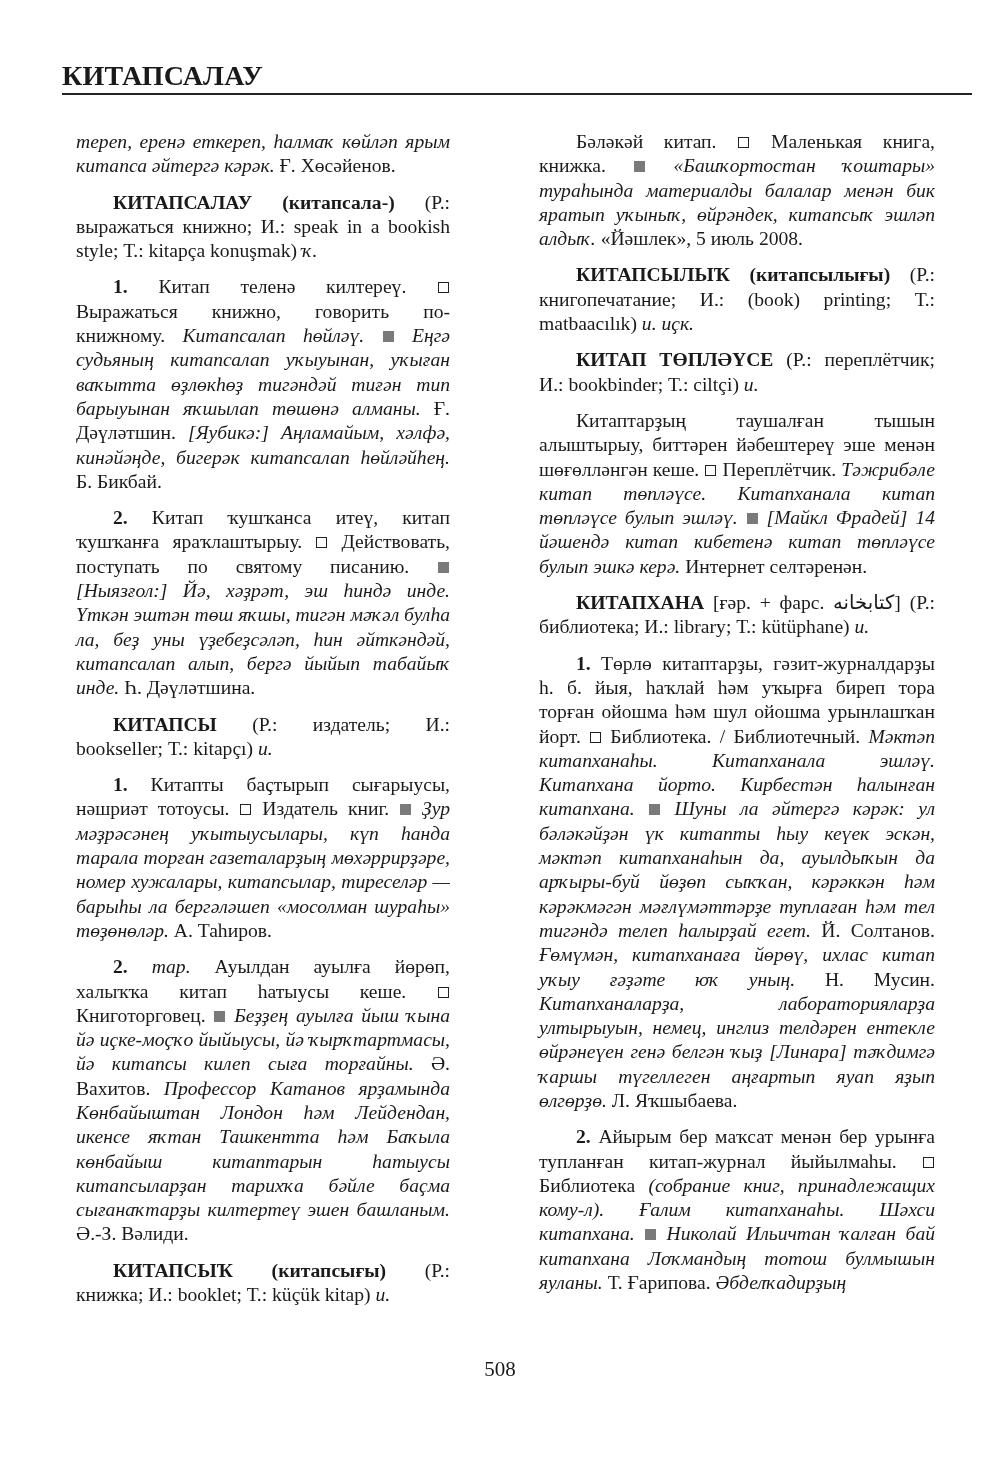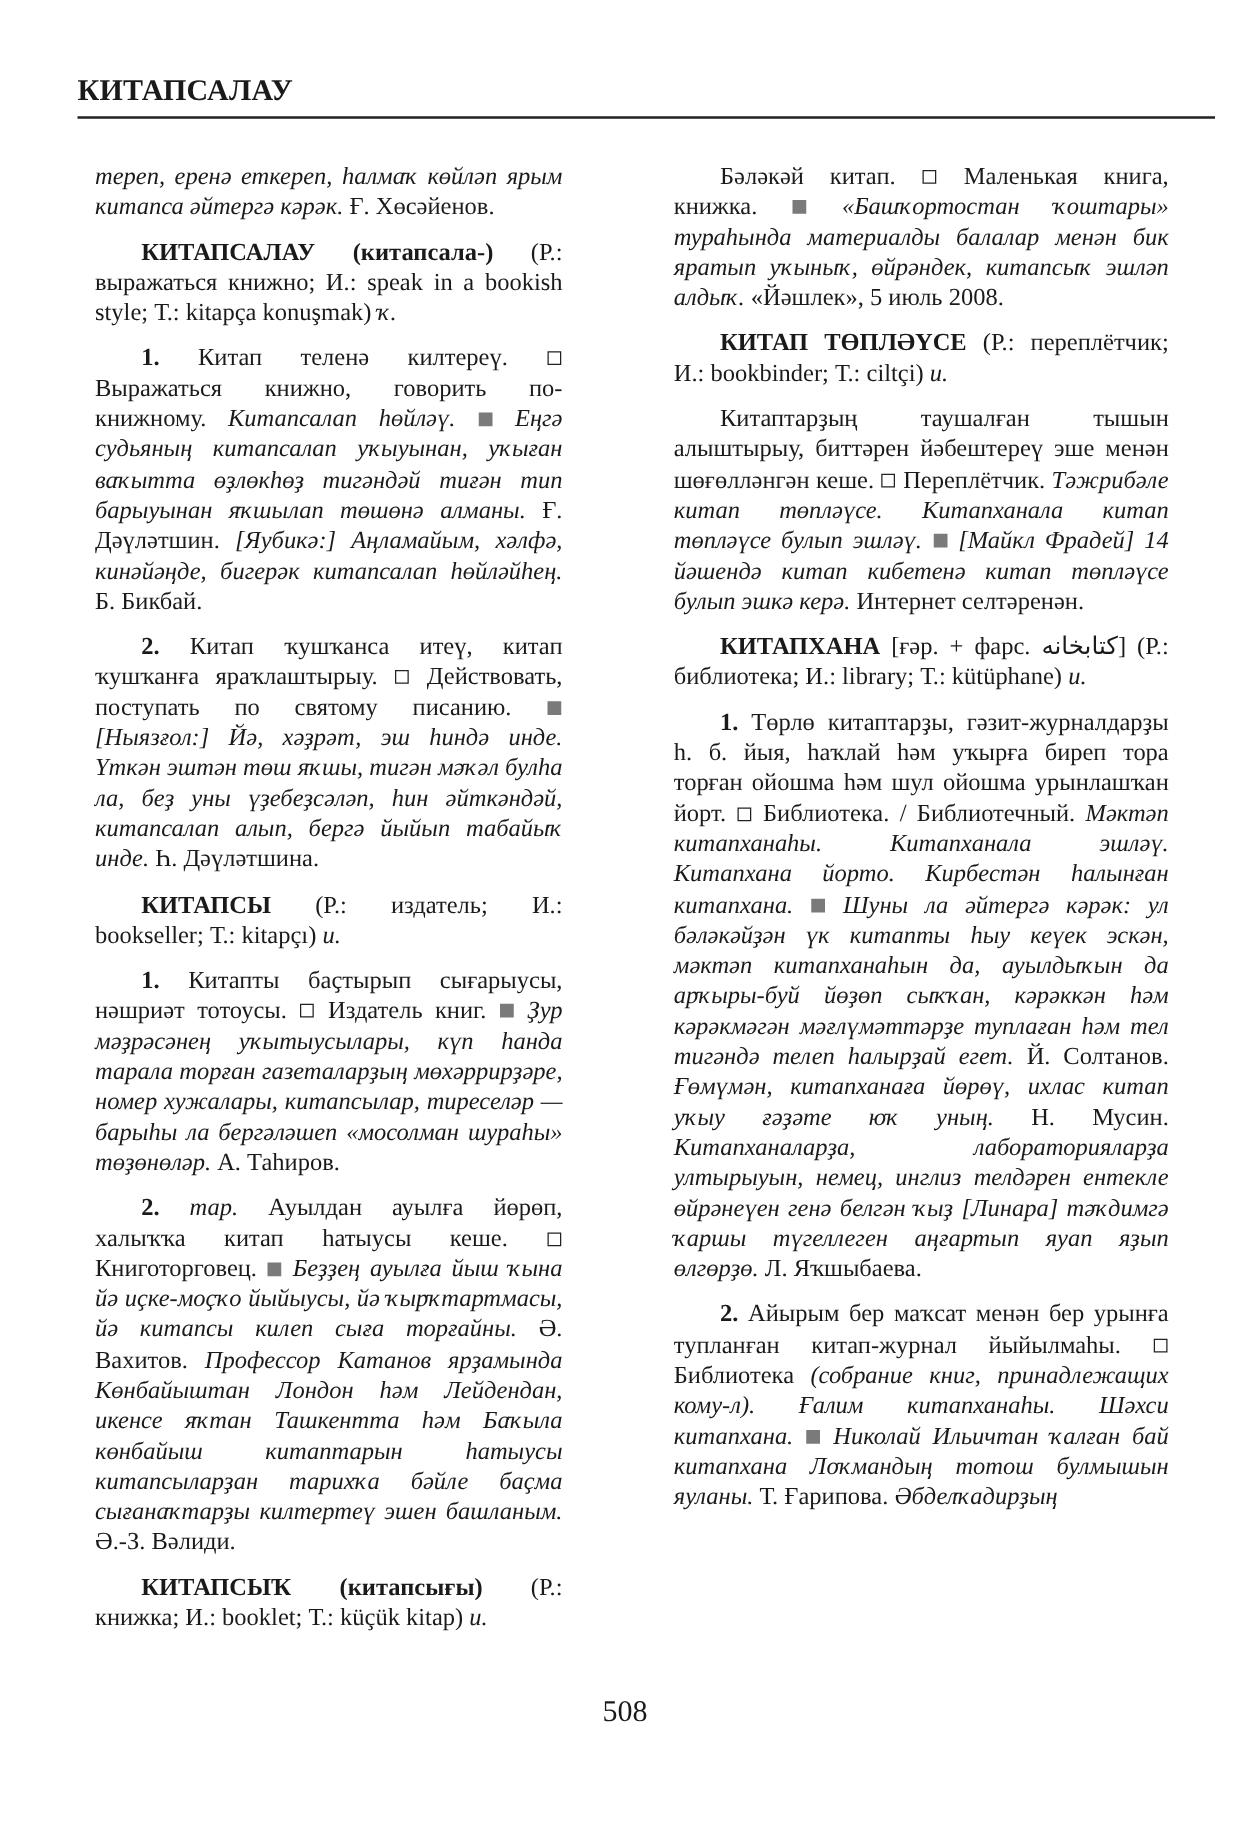--- a/index.html
+++ b/index.html
@@ -1,54 +1,55 @@
 <!DOCTYPE html>
 <html><head>
 <meta charset="utf-8">
 <style>
   html, body { margin: 0; padding: 0; background: #ffffff; }
   body { width: 1000px; height: 1460px; position: relative; overflow: hidden;
          font-family: "DejaVu Serif", "Liberation Serif", serif; color: #1a1a1a; }
   .running-head { position: absolute; left: 62px; top: 60px; font-family: "Liberation Serif", serif;
-         font-weight: bold; font-size: 24px; letter-spacing: 0.2px; }
+         font-weight: bold; font-size: 28px; letter-spacing: 0.2px; }
   .head-rule { position: absolute; left: 62px; right: 28px; top: 93px; height: 0; border-top: 2px solid #222; }
   .column { position: absolute; top: 118px; width: 398px; font-family: "Liberation Serif", serif;
          font-size: 19.6px; line-height: 24.3px; text-align: justify; hyphens: manual; }
   .col-left { left: 64px; }
   .col-right { left: 527px; width: 420px; }
   .para { margin: 12px; text-indent: 0; }
   .para.indent { text-indent: 37px; }
   .b { font-weight: bold; }
   .i { font-style: italic; }
   .marker-square { display: inline-block; width: 11px; height: 11px; border: 1.3px solid #222;
          vertical-align: 0px; margin: 0 1px; box-sizing: border-box; }
   .marker-filled { display: inline-block; width: 11px; height: 11px; background: #7a7a7a;
          vertical-align: 0px; margin: 0 1px; }
   .page-number { position: absolute; left: 0; width: 1000px; top: 1357px; text-align: center;
-         font-family: "Liberation Serif", serif; font-size: 24px; }
+         font-family: "Liberation Serif", serif; font-size: 21px; }
 </style>
 </head>
 <body>
 
 <div>
   <div class="running-head">КИТАПСАЛАУ</div>
   <div class="head-rule"></div>
 
   <div class="column col-left">
       <p class="para"><span class="i">тереп, еренә еткереп, һалмаҡ көйләп ярым китапса әйтергә кәрәк. </span><span>Ғ. Хөсәйенов.</span></p>
       <p class="para indent"><span class="b">КИТАПСАЛАУ (китапсала-)</span><span> (Р.: выражаться книжно; И.: speak in a bookish style; Т.: kitapça konuşmak) </span><span class="i">ҡ.</span></p>
       <p class="para indent"><span class="b">1.</span><span> Китап теленә килтереү. </span><span class="marker-square"></span><span> Выражаться книжно, говорить по-книжному. </span><span class="i">Китапсалап һөйләү. </span><span class="marker-filled"></span><span class="i"> Еңгә судьяның китапсалап уҡыуынан, уҡыған ваҡытта өҙлөкһөҙ тигәндәй тиғән тип барыуынан яҡшылап төшөнә алманы. </span><span>Ғ. Дәүләтшин. </span><span class="i">[Яубикә:] Аңламайым, хәлфә, кинәйәңде, бигерәк китапсалап һөйләйһең. </span><span>Б. Бикбай.</span></p>
       <p class="para indent"><span class="b">2.</span><span> Китап ҡушҡанса итеү, китап ҡушҡанға яраҡлаштырыу. </span><span class="marker-square"></span><span> Действовать, поступать по святому писанию. </span><span class="marker-filled"></span><span class="i"> [Ныязғол:] Йә, хәҙрәт, эш һиндә инде. Үткән эштән төш яҡшы, тигән мәҡәл булһа ла, беҙ уны үҙебеҙсәләп, һин әйткәндәй, китапсалап алып, бергә йыйып табайыҡ инде. </span><span>Һ. Дәүләтшина.</span></p>
       <p class="para indent"><span class="b">КИТАПСЫ</span><span> (Р.: издатель; И.: bookseller; Т.: kitapçı) </span><span class="i">и.</span></p>
       <p class="para indent"><span class="b">1.</span><span> Китапты баҫтырып сығарыусы, нәшриәт тотоусы. </span><span class="marker-square"></span><span> Издатель книг. </span><span class="marker-filled"></span><span class="i"> Ҙур мәҙрәсәнең уҡытыусылары, күп һанда тарала торған газеталарҙың мөхәррирҙәре, номер хужалары, китапсылар, тиреселәр — барыһы ла бергәләшеп «мосолман шураһы» төҙөнөләр. </span><span>А. Таһиров.</span></p>
       <p class="para indent"><span class="b">2.</span><span class="i"> тар.</span><span> Ауылдан ауылға йөрөп, халыҡҡа китап һатыусы кеше. </span><span class="marker-square"></span><span> Книготорговец. </span><span class="marker-filled"></span><span class="i"> Беҙҙең ауылға йыш ҡына йә иҫке-моҫҡо йыйыусы, йә ҡырҡтартмасы, йә китапсы килеп сыға торғайны. </span><span>Ә. Вахитов. </span><span class="i">Профессор Катанов ярҙамында Көнбайыштан Лондон һәм Лейдендан, икенсе яҡтан Ташкентта һәм Баҡыла көнбайыш китаптарын һатыусы китапсыларҙан тарихҡа бәйле баҫма сығанаҡтарҙы килтертеү эшен башланым. </span><span>Ә.-З. Вәлиди.</span></p>
       <p class="para indent"><span class="b">КИТАПСЫҠ (китапсығы)</span><span> (Р.: книжка; И.: booklet; Т.: küçük kitap) </span><span class="i">и.</span></p>
     </div>
   <div class="column col-right">
       <p class="para indent"><span>Бәләкәй китап. </span><span class="marker-square"></span><span> Маленькая книга, книжка. </span><span class="marker-filled"></span><span class="i"> «Башҡортостан ҡоштары» тураһында материалды балалар менән бик яратып уҡыныҡ, өйрәндек, китапсыҡ эшләп алдыҡ. </span><span>«Йәшлек», 5 июль 2008.</span></p>
+      <p class="para indent"><span class="b">КИТАПСЫЛЫҠ (китапсылығы)</span><span> (Р.: книгопечатание; И.: (book) printing; Т.: matbaacılık) </span><span class="i">и. иҫк.</span></p>
       <p class="para indent"><span class="b">КИТАП ТӨПЛӘҮСЕ</span><span> (Р.: переплётчик; И.: bookbinder; Т.: ciltçi) </span><span class="i">и.</span></p>
       <p class="para indent"><span>Китаптарҙың таушалған тышын алыштырыу, биттәрен йәбештереү эше менән шөғөлләнгән кеше. </span><span class="marker-square"></span><span> Переплётчик. </span><span class="i">Тәжрибәле китап төпләүсе. Китапханала китап төпләүсе булып эшләү. </span><span class="marker-filled"></span><span class="i"> [Майкл Фрадей] 14 йәшендә китап кибетенә китап төпләүсе булып эшкә керә. </span><span>Интернет селтәренән.</span></p>
       <p class="para indent"><span class="b">КИТАПХАНА</span><span> [ғәр. + фарс. کتابخانه] (Р.: библиотека; И.: library; Т.: kütüphane) </span><span class="i">и.</span></p>
       <p class="para indent"><span class="b">1.</span><span> Төрлө китаптарҙы, гәзит-журналдарҙы һ. б. йыя, һаҡлай һәм уҡырға биреп тора торған ойошма һәм шул ойошма урынлашҡан йорт. </span><span class="marker-square"></span><span> Библиотека. / Библиотечный. </span><span class="i">Мәктәп китапханаһы. Китапханала эшләү. Китапхана йорто. Кирбестән һалынған китапхана. </span><span class="marker-filled"></span><span class="i"> Шуны ла әйтергә кәрәк: ул бәләкәйҙән үк китапты һыу кеүек эскән, мәктәп китапханаһын да, ауылдыҡын да арҡыры-буй йөҙөп сыҡҡан, кәрәккән һәм кәрәкмәгән мәғлүмәттәрҙе туплаған һәм тел тигәндә телеп һалырҙай егет. </span><span>Й. Солтанов. </span><span class="i">Ғөмүмән, китапханаға йөрөү, ихлас китап уҡыу ғәҙәте юҡ уның. </span><span>Н. Мусин. </span><span class="i">Китапханаларҙа, лабораторияларҙа ултырыуын, немец, инглиз телдәрен ентекле өйрәнеүен генә белгән ҡыҙ [Линара] тәҡдимгә ҡаршы түгеллеген аңғартып яуап яҙып өлгөрҙө. </span><span>Л. Яҡшыбаева.</span></p>
       <p class="para indent"><span class="b">2.</span><span> Айырым бер маҡсат менән бер урынға тупланған китап-журнал йыйылмаһы. </span><span class="marker-square"></span><span> Библиотека </span><span class="i">(собрание книг, принадлежащих кому-л). Ғалим китапханаһы. Шәхси китапхана. </span><span class="marker-filled"></span><span class="i"> Николай Ильичтан ҡалған бай китапхана Лоҡмандың тотош булмышын яуланы. </span><span>Т. Ғарипова. </span><span class="i">Әбделҡадирҙың</span></p>
     </div>
 
   <div class="page-number">508</div>
 </div>
 

